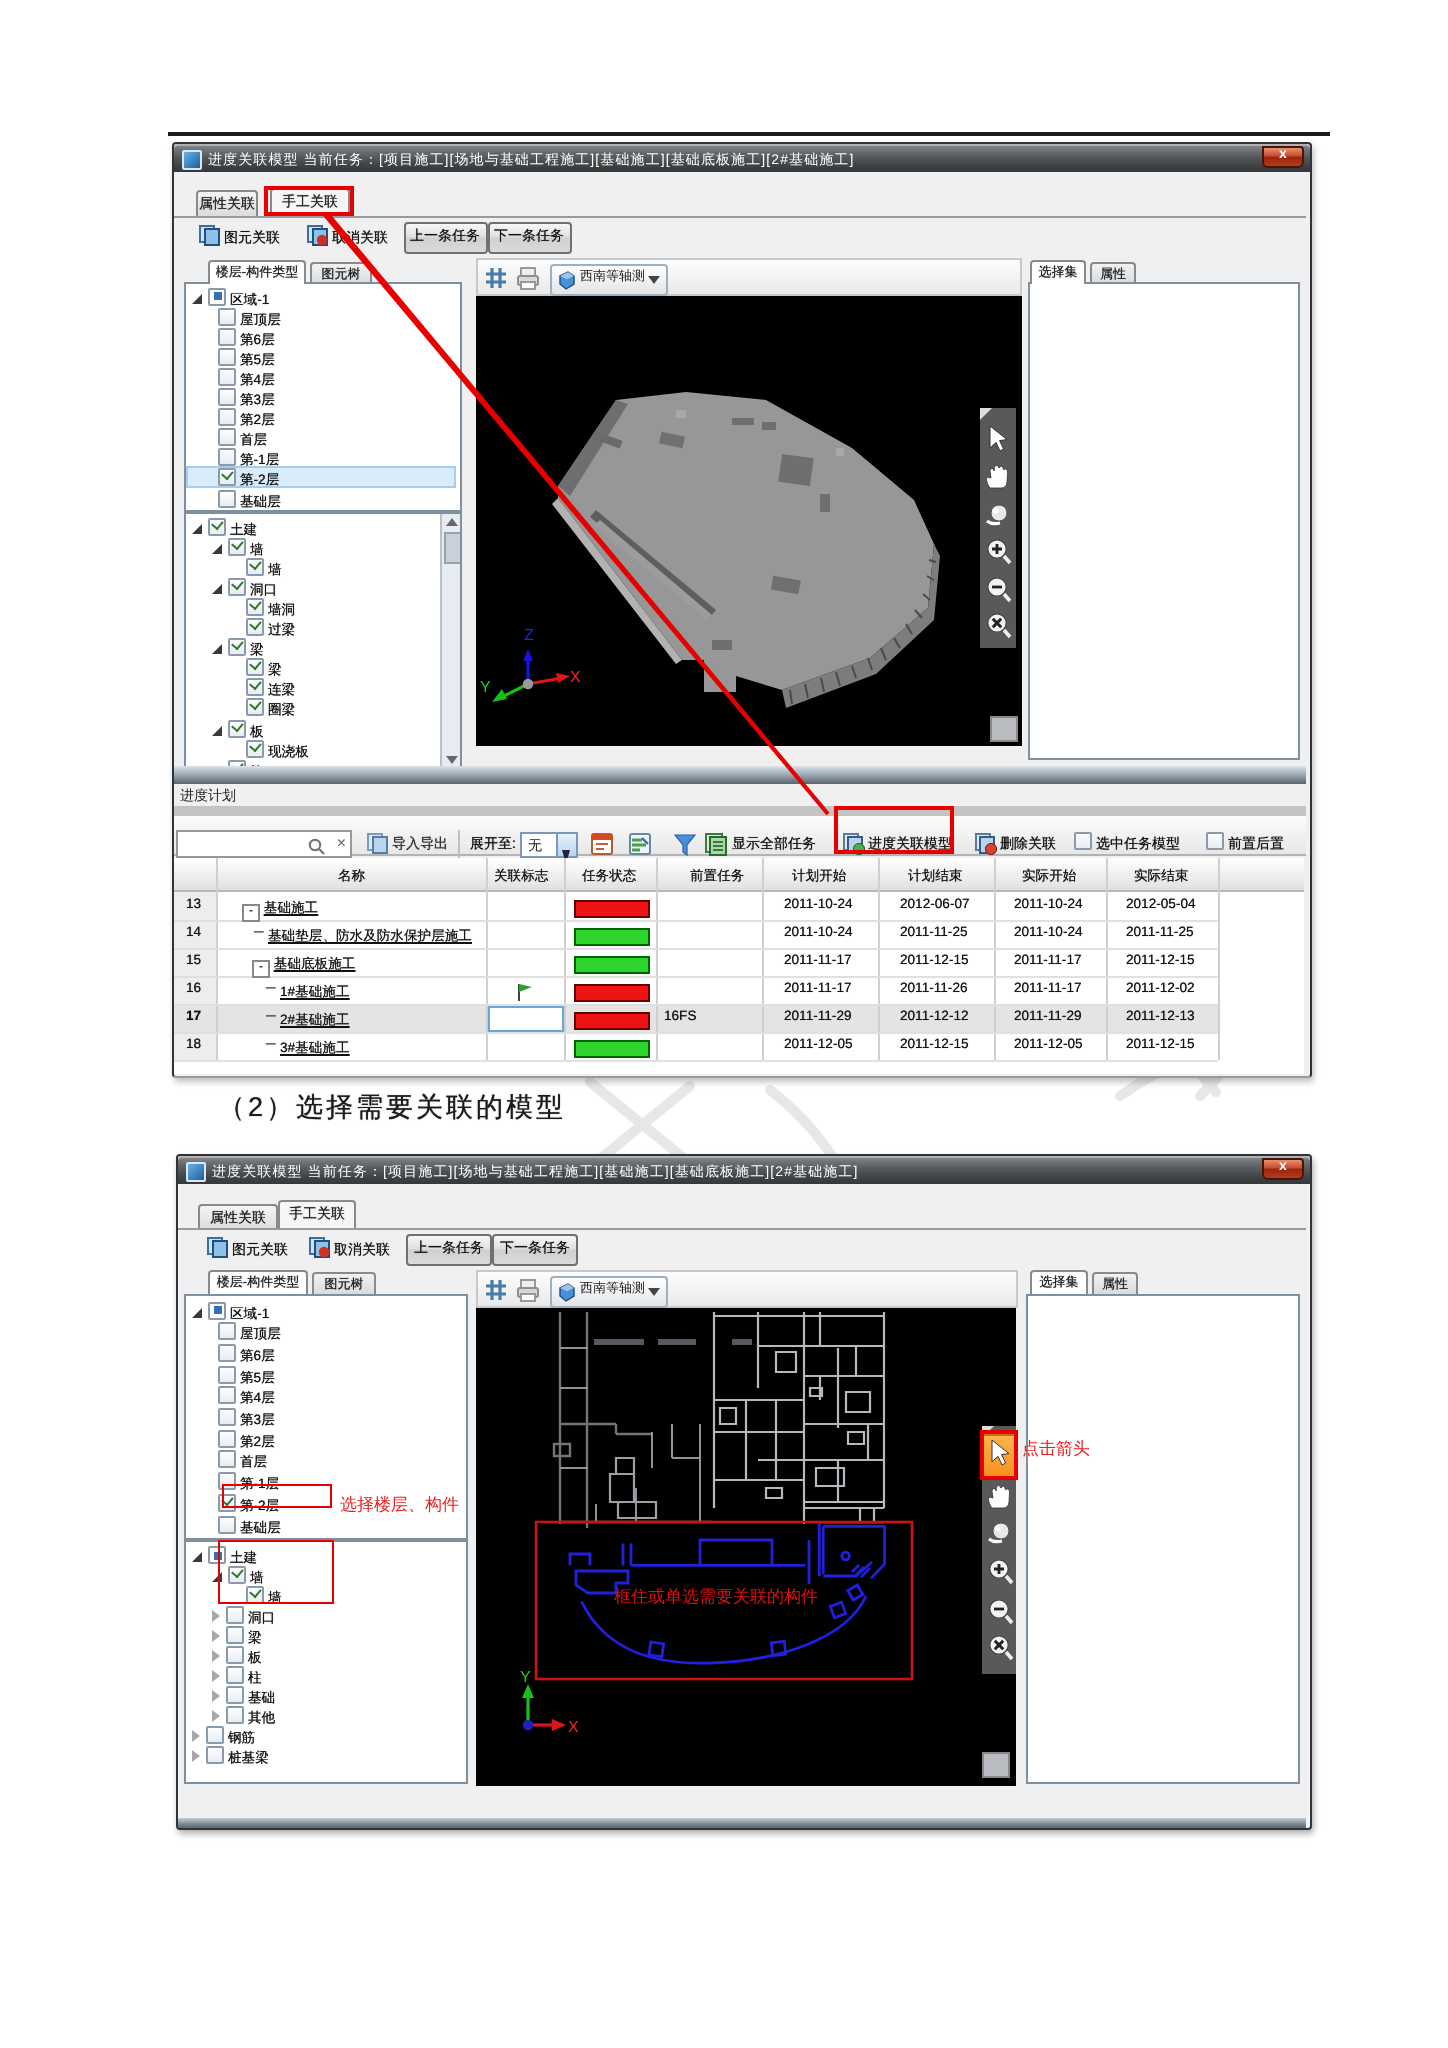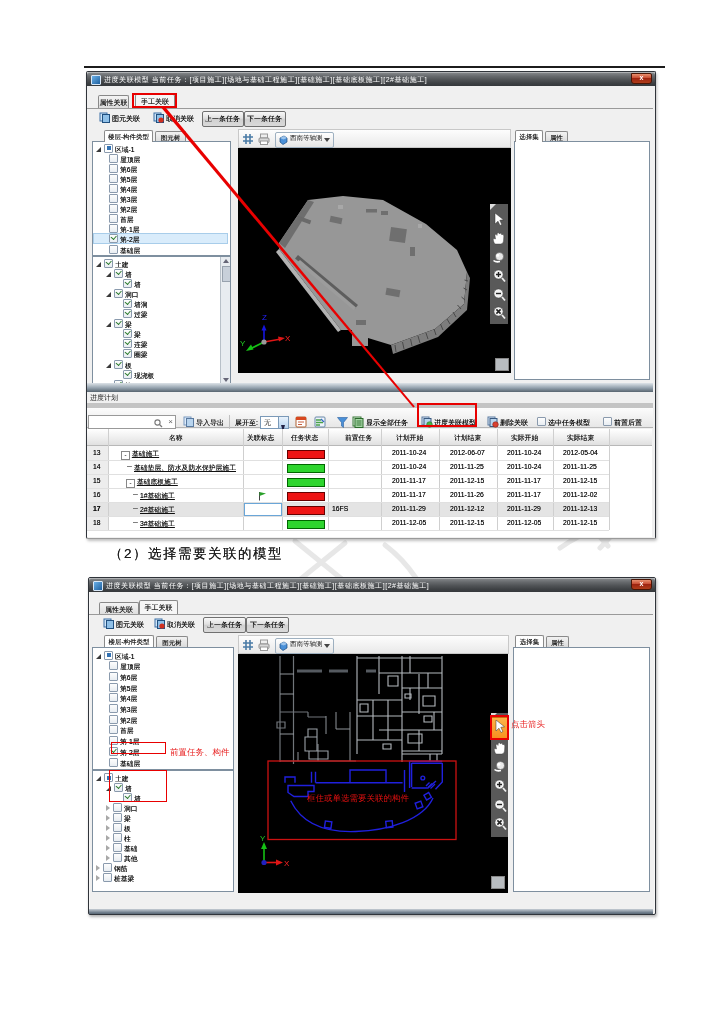--- a/index.html
+++ b/index.html
@@ -508,16 +508,16 @@
  <div class="ptab" style="left:457px;top:57.5px;width:21px;">属性</div>
  <div class="panel" style="left:424px;top:68.5px;width:135px;height:243px;"></div>
 </div>
 
 <div class="redbox" style="left:132px;top:93px;width:45px;height:15px;"></div>
 <svg class="ab" style="left:0;top:0;pointer-events:none;z-index:49;" width="724" height="1024" viewBox="0 0 724 1024">
  <polygon points="161.2,107.5 165.6,107.5 414.8,406.4 413.2,407.6" fill="#e80000"></polygon>
 </svg>
 <div class="redbox" style="left:417px;top:403px;width:60px;height:24px;"></div>
 <div class="redbox" style="left:111px;top:741.5px;width:55px;height:12.5px;border-width:1.5px;"></div>
-<div class="redtext" style="left:170px;top:746.5px;font-size:8.5px;">前置任务、构件</div>
+<div class="redtext" style="left:170px;top:746.5px;font-size:8.5px;">选择楼层、构件</div>
 <div class="redbox" style="left:109px;top:769.5px;width:58px;height:32px;border-width:1.5px;"></div>
 <div class="redbox" style="left:489.5px;top:715px;width:19.5px;height:25px;"></div>
 <div class="redtext" style="left:511px;top:719px;font-size:8.5px;font-family:Liberation Mono, monospace;">点击箭头</div>
 
 </body></html>

